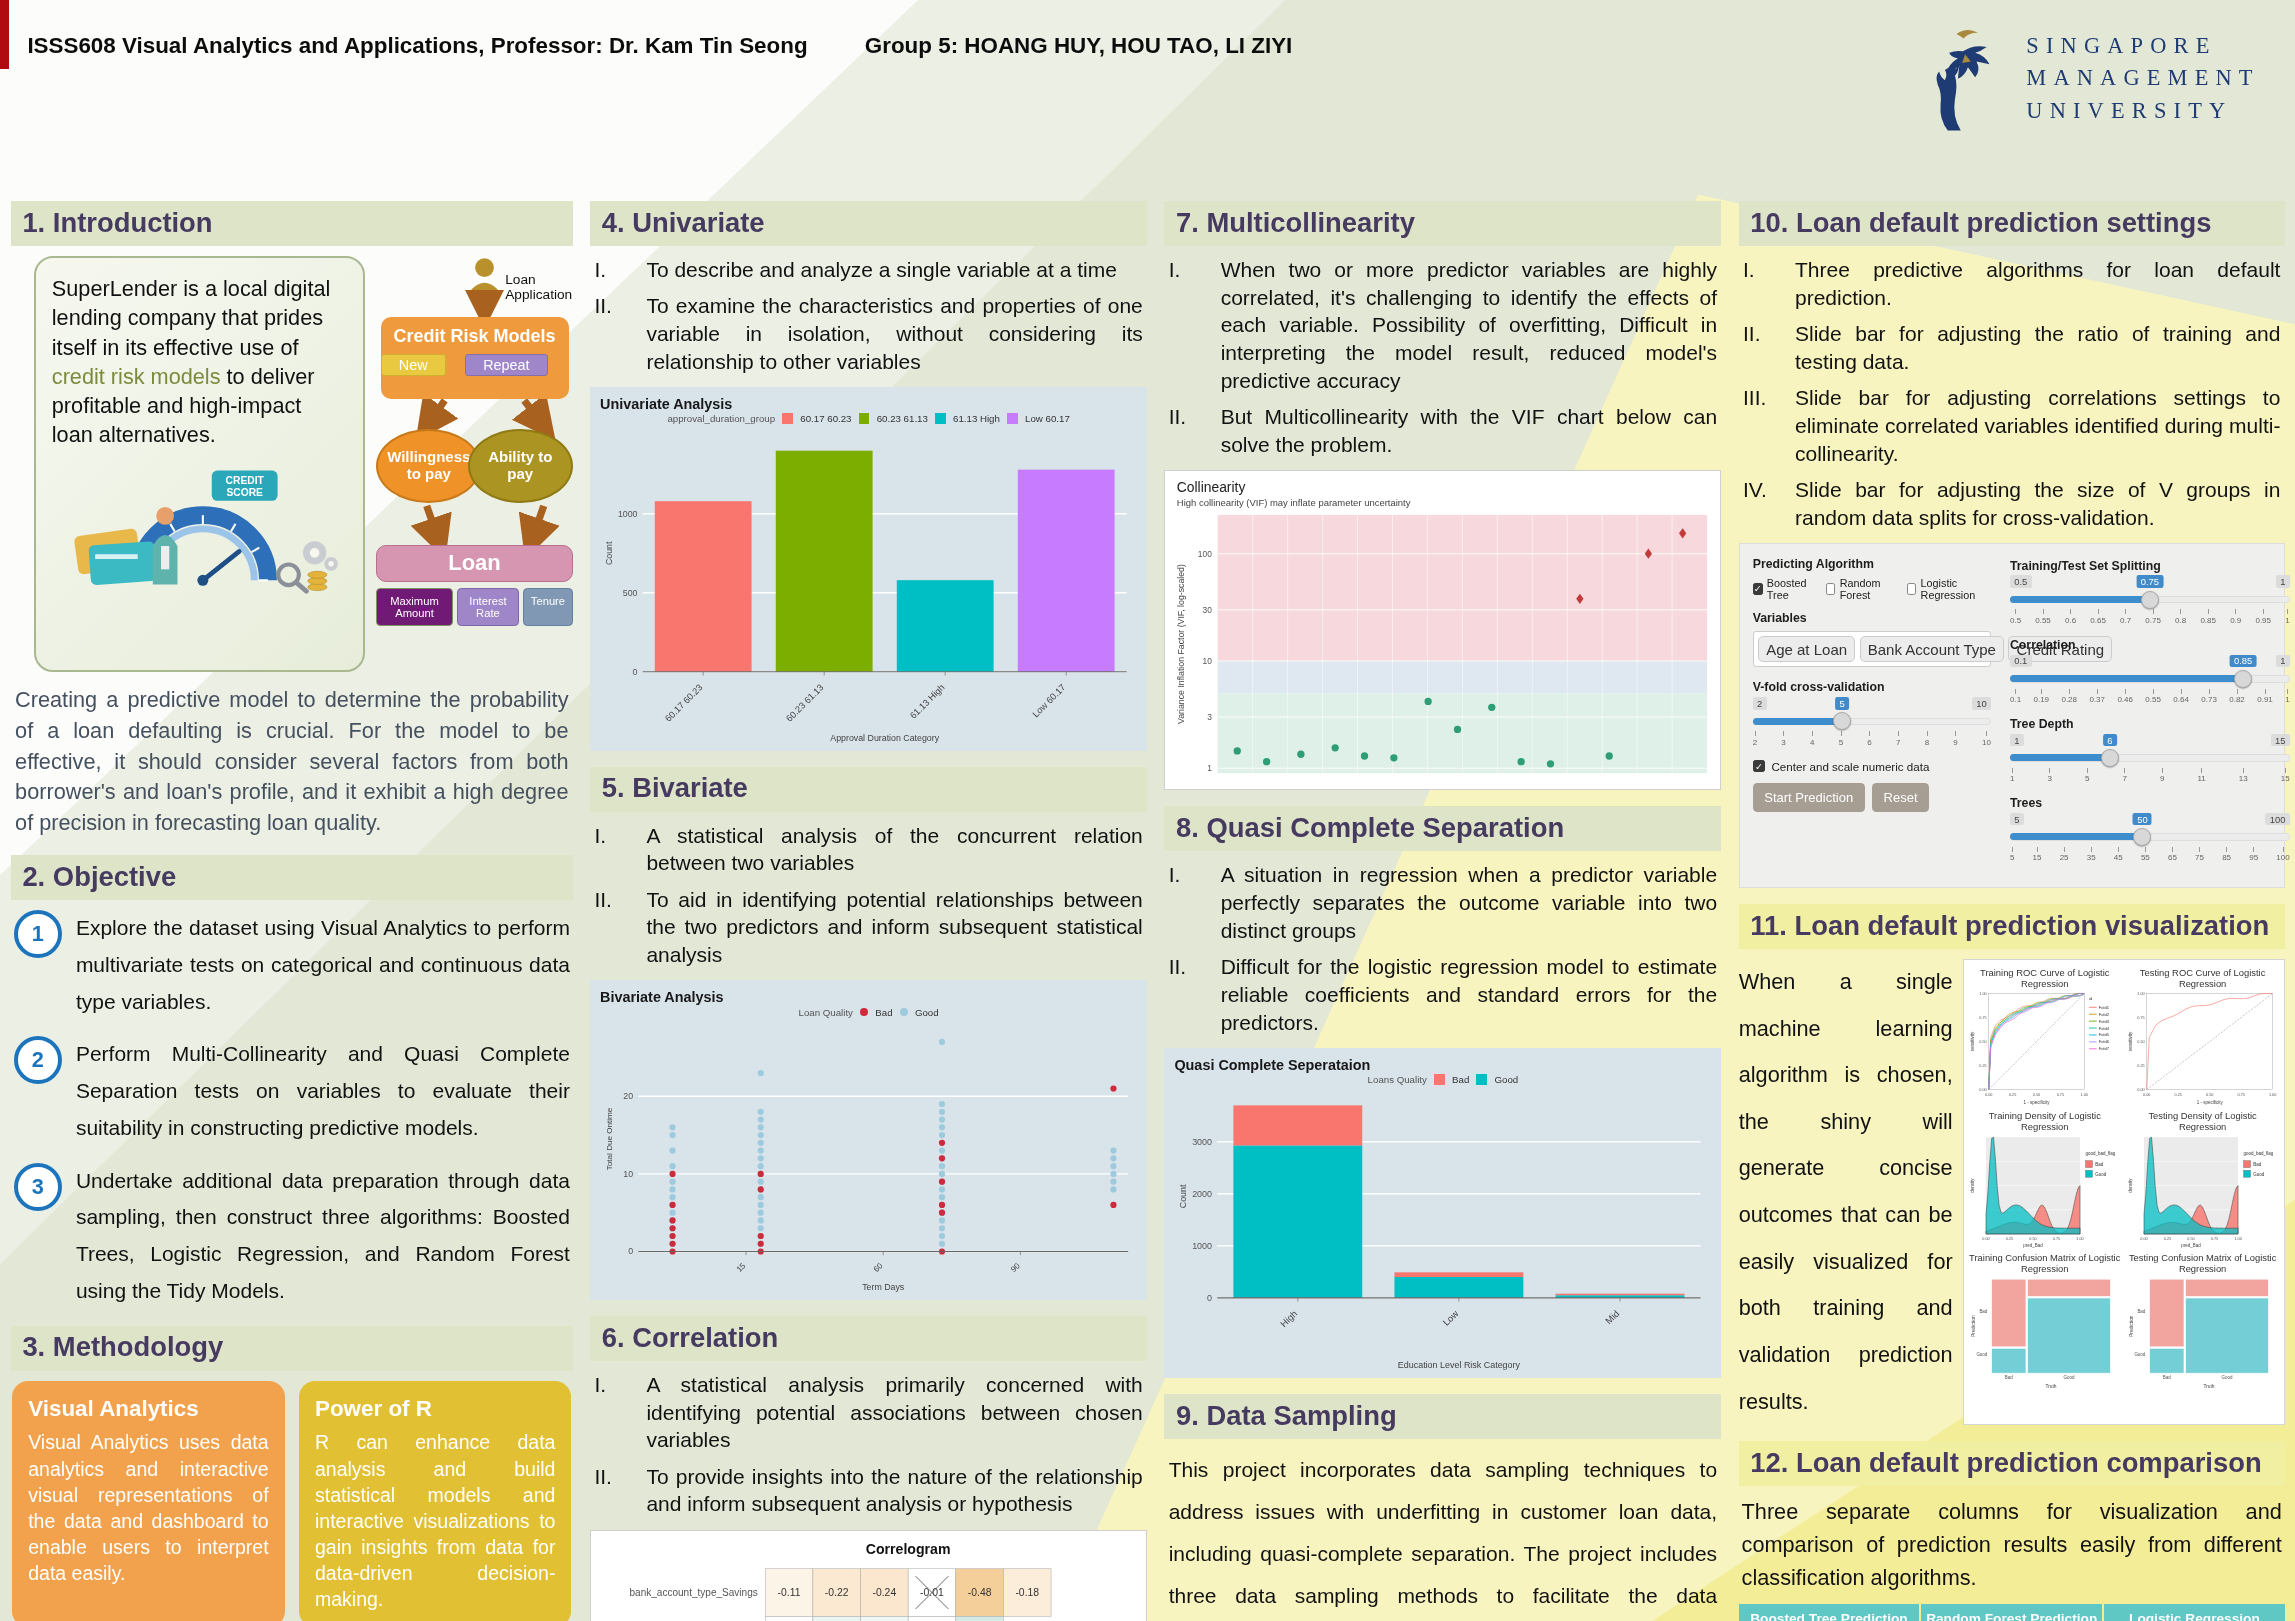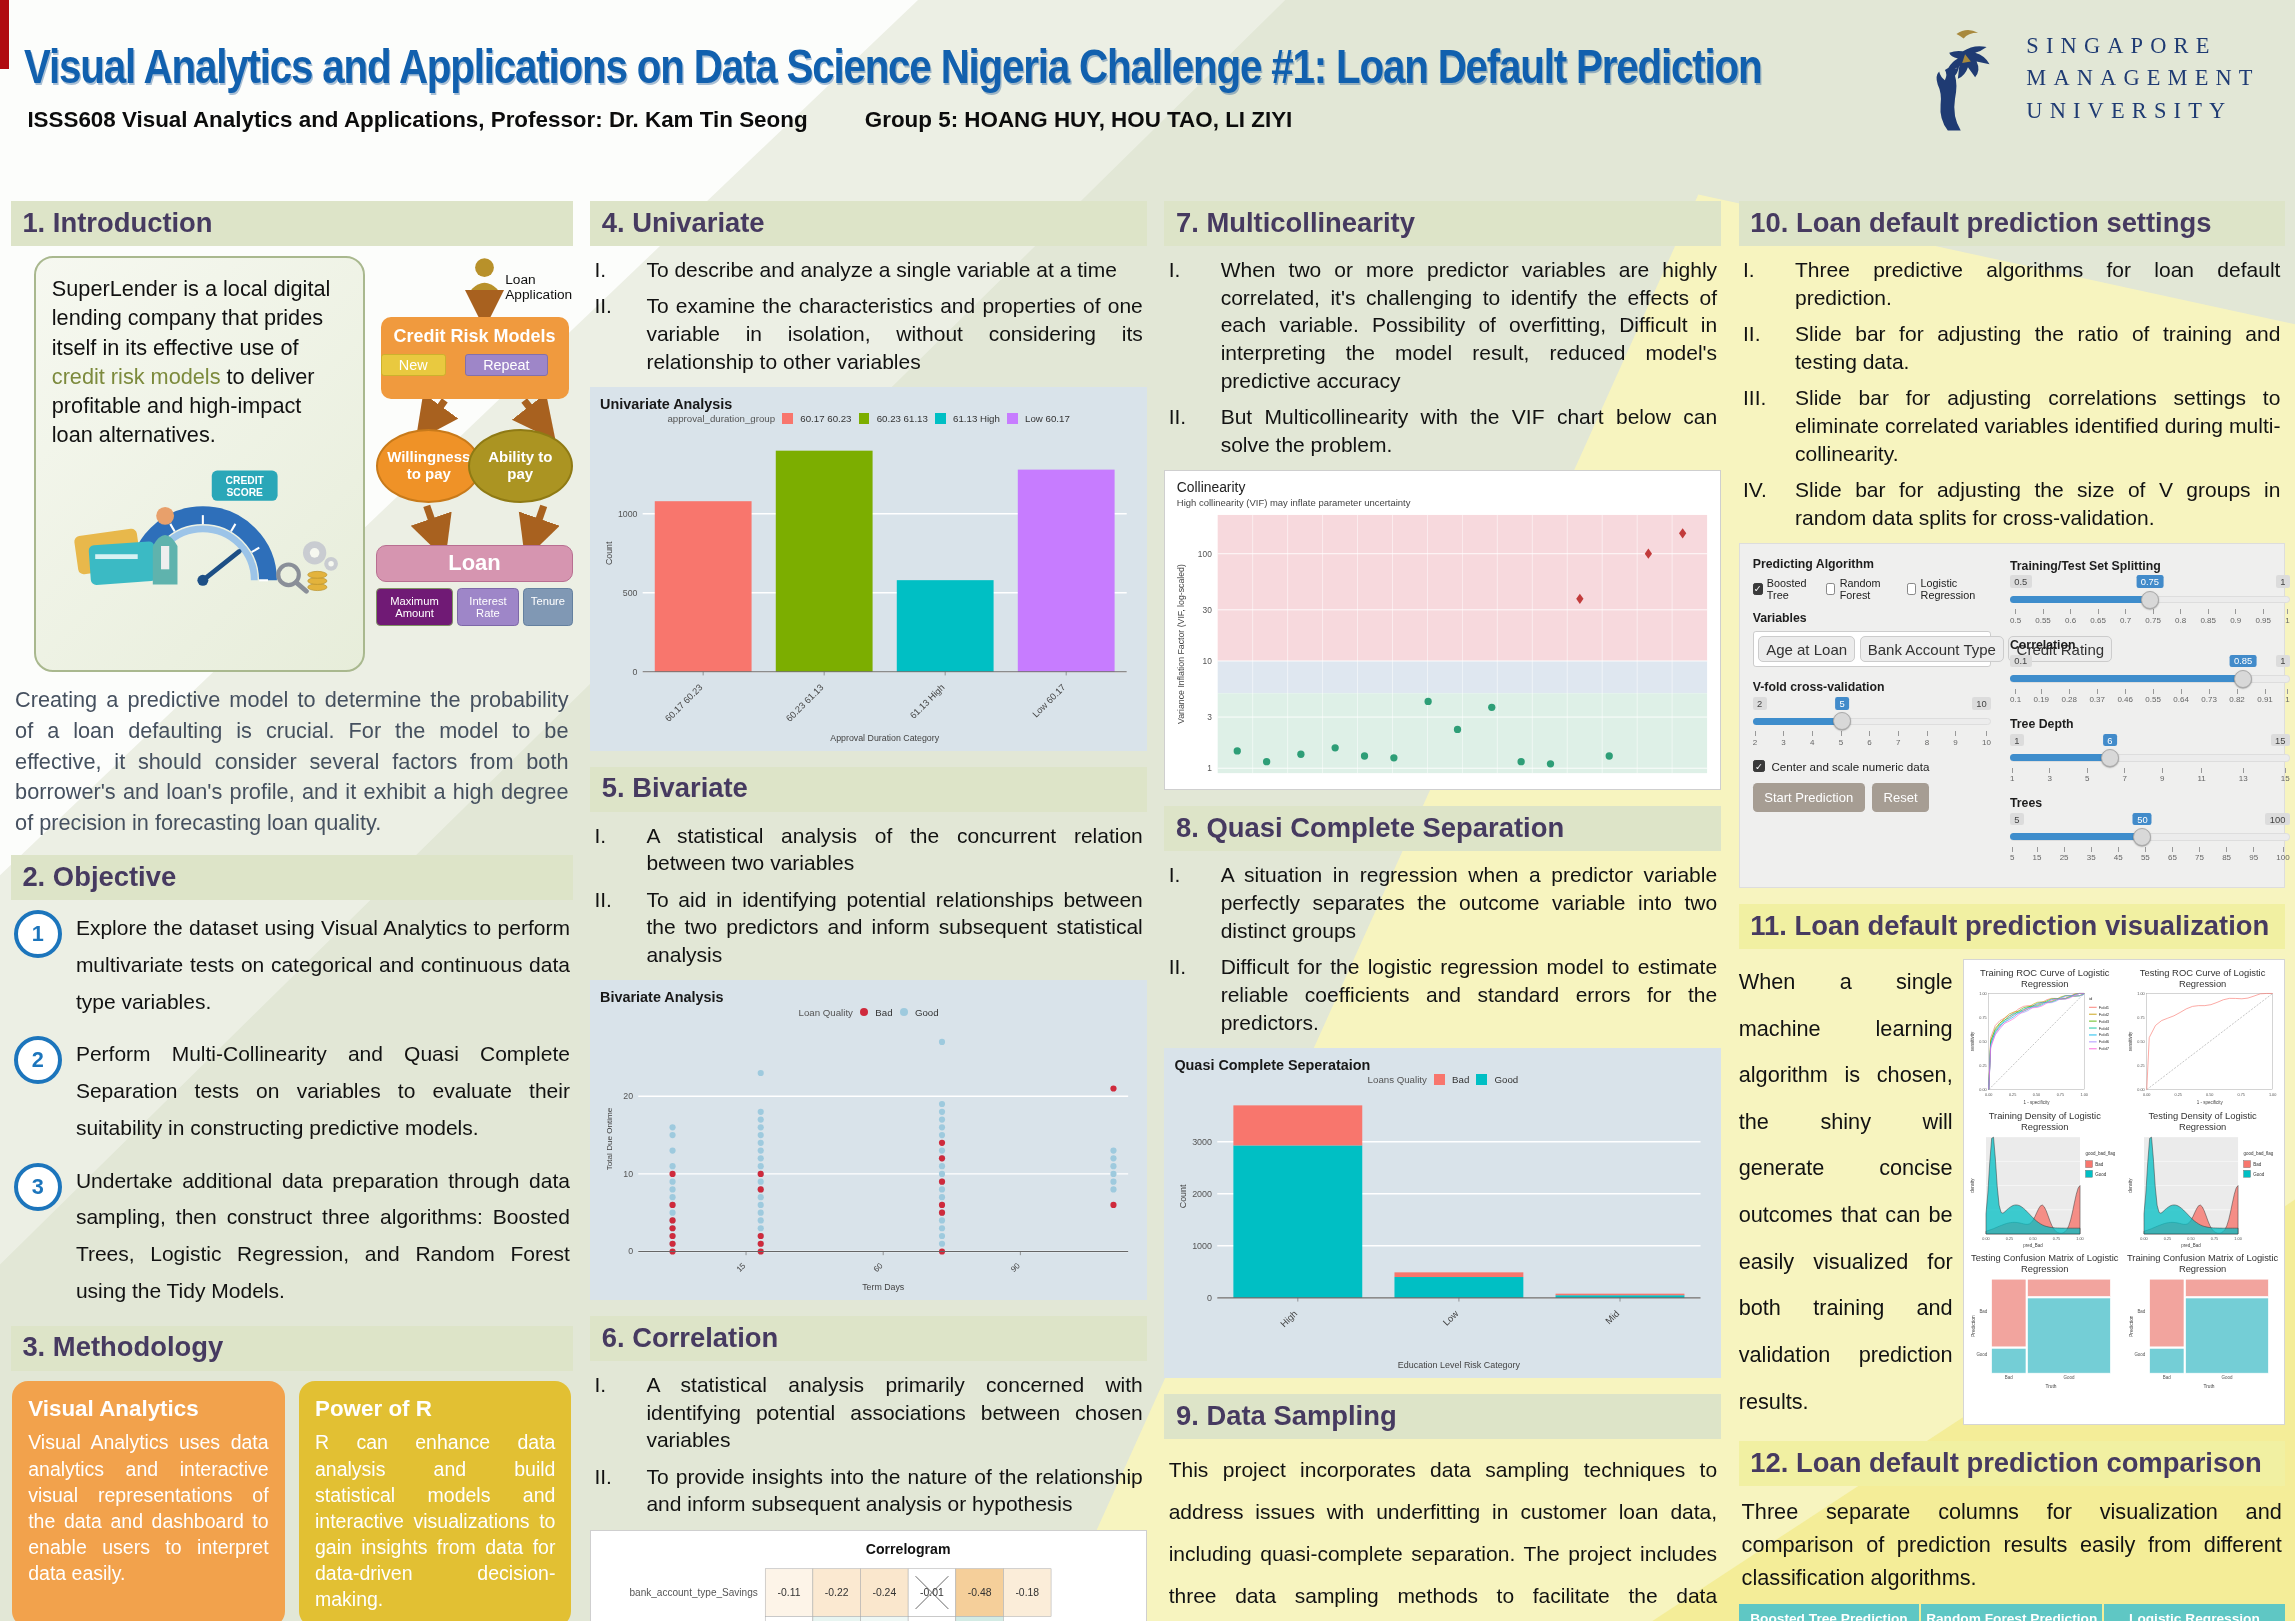--- a/index.html
+++ b/index.html
@@ -122,21 +122,20 @@
 <div class="bg">
   <div class="yl1"></div>
     <div class="yl2"></div>
     <div class="sw2"></div>
     <div class="sw1"></div>
 </div>
 <div class="redstrip"></div>
 <div class="bluestrip"></div>
 
 <header>
-  <div><span class="ptitle">Visual Analytics and Applications on Data Science Nigeria Challenge #1: Loan Default Prediction</span></div>
   <div class="psub">
     <span>ISSS608 Visual Analytics and Applications, Professor: Dr. Kam Tin Seong</span><span class="gap"></span>
     <span>Group 5: HOANG HUY, HOU TAO, LI ZIYI</span>
   </div>
   <div class="smu">
     <svg width="87" height="108" viewBox="0 0 120 150">
       <path d="M55 38 Q70 28 88 32 Q80 38 72 40 Q86 44 92 56 L74 52 Q80 64 72 74 L62 60 Q58 72 48 76 L50 58 Q40 66 34 62 Q40 52 48 48 Q38 46 36 40 Q46 36 55 38 Z" fill="#1f3b73"></path>
       <path d="M46 14 Q60 4 76 12 Q62 12 56 20 Q50 16 46 14 Z" fill="#a8893d"></path>
       <path d="M52 44 Q44 52 46 62 Q36 58 30 64 Q34 70 30 78 Q24 74 22 66 Q16 72 20 84 Q26 96 24 112 Q22 132 34 148 L52 148 Q40 128 44 104 Q48 84 44 72 Q50 66 52 44 Z" fill="#1f3b73"></path>
       <path d="M58 42 L66 52 L54 54 Z" fill="#a8893d"></path>
@@ -1066,49 +1065,49 @@
                   <text x="94" y="165" font-size="6.5" fill="#444" text-anchor="middle">pred_Bad</text>
                   <text x="9" y="76" font-size="6.5" fill="#444" text-anchor="middle" transform="rotate(-90 9 76)">density</text>
                   <text x="170" y="32" font-size="6.5" fill="#333" text-anchor="start">good_bad_flag</text>
                   <rect x="170" y="40" width="10" height="10" fill="#F8766D" stroke="#555" stroke-width="0.5"></rect>
                   <text x="184" y="48" font-size="6.5" fill="#333" text-anchor="start">Bad</text>
                   <rect x="170" y="54" width="10" height="10" fill="#00BFC4" stroke="#555" stroke-width="0.5"></rect>
                   <text x="184" y="62" font-size="6.5" fill="#333" text-anchor="start">Good</text>
                 </svg>
               </div>
               <div>
+                <div class="mini-title">Training Confusion Matrix of Logistic Regression</div>
+                <svg viewBox="0 0 222 168" width="100%">
+                  <rect x="34" y="6" width="49.879999999999995" height="97.92" fill="#f2a49e" stroke="#fff"></rect>
+                  <rect x="34" y="105.96" width="49.879999999999995" height="36.04" fill="#74ced6" stroke="#fff"></rect>
+                  <rect x="85.94399999999999" y="6" width="120.05600000000001" height="25.16" fill="#f2a49e" stroke="#fff"></rect>
+                  <rect x="85.94399999999999" y="33.2" width="120.05600000000001" height="108.80000000000001" fill="#74ced6" stroke="#fff"></rect>
+                  <text x="58.94" y="151" font-size="6.5" fill="#555" text-anchor="middle">Bad</text>
+                  <text x="145.97199999999998" y="151" font-size="6.5" fill="#555" text-anchor="middle">Good</text>
+                  <text x="120" y="164" font-size="7" fill="#444" text-anchor="middle">Truth</text>
+                  <text x="28" y="54.96" font-size="6.5" fill="#555" text-anchor="end">Bad</text>
+                  <text x="28" y="117.52" font-size="6.5" fill="#555" text-anchor="end">Good</text>
+                  <text x="10" y="74" font-size="7" fill="#444" text-anchor="middle" transform="rotate(-90 10 74)">Prediction</text>
+                </svg>
+              </div>
+              <div>
                 <div class="mini-title">Testing Confusion Matrix of Logistic Regression</div>
                 <svg viewBox="0 0 222 168" width="100%">
                   <rect x="34" y="6" width="49.879999999999995" height="97.92" fill="#f2a49e" stroke="#fff"></rect>
                   <rect x="34" y="105.96" width="49.879999999999995" height="36.04" fill="#74ced6" stroke="#fff"></rect>
                   <rect x="85.94399999999999" y="6" width="120.05600000000001" height="25.16" fill="#f2a49e" stroke="#fff"></rect>
                   <rect x="85.94399999999999" y="33.2" width="120.05600000000001" height="108.80000000000001" fill="#74ced6" stroke="#fff"></rect>
                   <text x="58.94" y="151" font-size="6.5" fill="#555" text-anchor="middle">Bad</text>
                   <text x="145.97199999999998" y="151" font-size="6.5" fill="#555" text-anchor="middle">Good</text>
                   <text x="120" y="164" font-size="7" fill="#444" text-anchor="middle">Truth</text>
                   <text x="28" y="54.96" font-size="6.5" fill="#555" text-anchor="end">Bad</text>
                   <text x="28" y="117.52" font-size="6.5" fill="#555" text-anchor="end">Good</text>
                   <text x="10" y="74" font-size="7" fill="#444" text-anchor="middle" transform="rotate(-90 10 74)">Prediction</text>
                 </svg>
               </div>
-              <div>
-                <div class="mini-title">Training Confusion Matrix of Logistic Regression</div>
-                <svg viewBox="0 0 222 168" width="100%">
-                  <rect x="34" y="6" width="49.879999999999995" height="97.92" fill="#f2a49e" stroke="#fff"></rect>
-                  <rect x="34" y="105.96" width="49.879999999999995" height="36.04" fill="#74ced6" stroke="#fff"></rect>
-                  <rect x="85.94399999999999" y="6" width="120.05600000000001" height="25.16" fill="#f2a49e" stroke="#fff"></rect>
-                  <rect x="85.94399999999999" y="33.2" width="120.05600000000001" height="108.80000000000001" fill="#74ced6" stroke="#fff"></rect>
-                  <text x="58.94" y="151" font-size="6.5" fill="#555" text-anchor="middle">Bad</text>
-                  <text x="145.97199999999998" y="151" font-size="6.5" fill="#555" text-anchor="middle">Good</text>
-                  <text x="120" y="164" font-size="7" fill="#444" text-anchor="middle">Truth</text>
-                  <text x="28" y="54.96" font-size="6.5" fill="#555" text-anchor="end">Bad</text>
-                  <text x="28" y="117.52" font-size="6.5" fill="#555" text-anchor="end">Good</text>
-                  <text x="10" y="74" font-size="7" fill="#444" text-anchor="middle" transform="rotate(-90 10 74)">Prediction</text>
-                </svg>
-              </div>
             </div>
         </div>
       </div>
     </section>
 
     <section>
       <div class="sechead ylw">12. Loan default prediction comparison</div>
       <div class="comp-text">Three separate columns for visualization and comparison of prediction results easily from different classification algorithms.</div>
       <div class="teal-head" id="comp-heads">
           <div>Boosted Tree Prediction</div>

